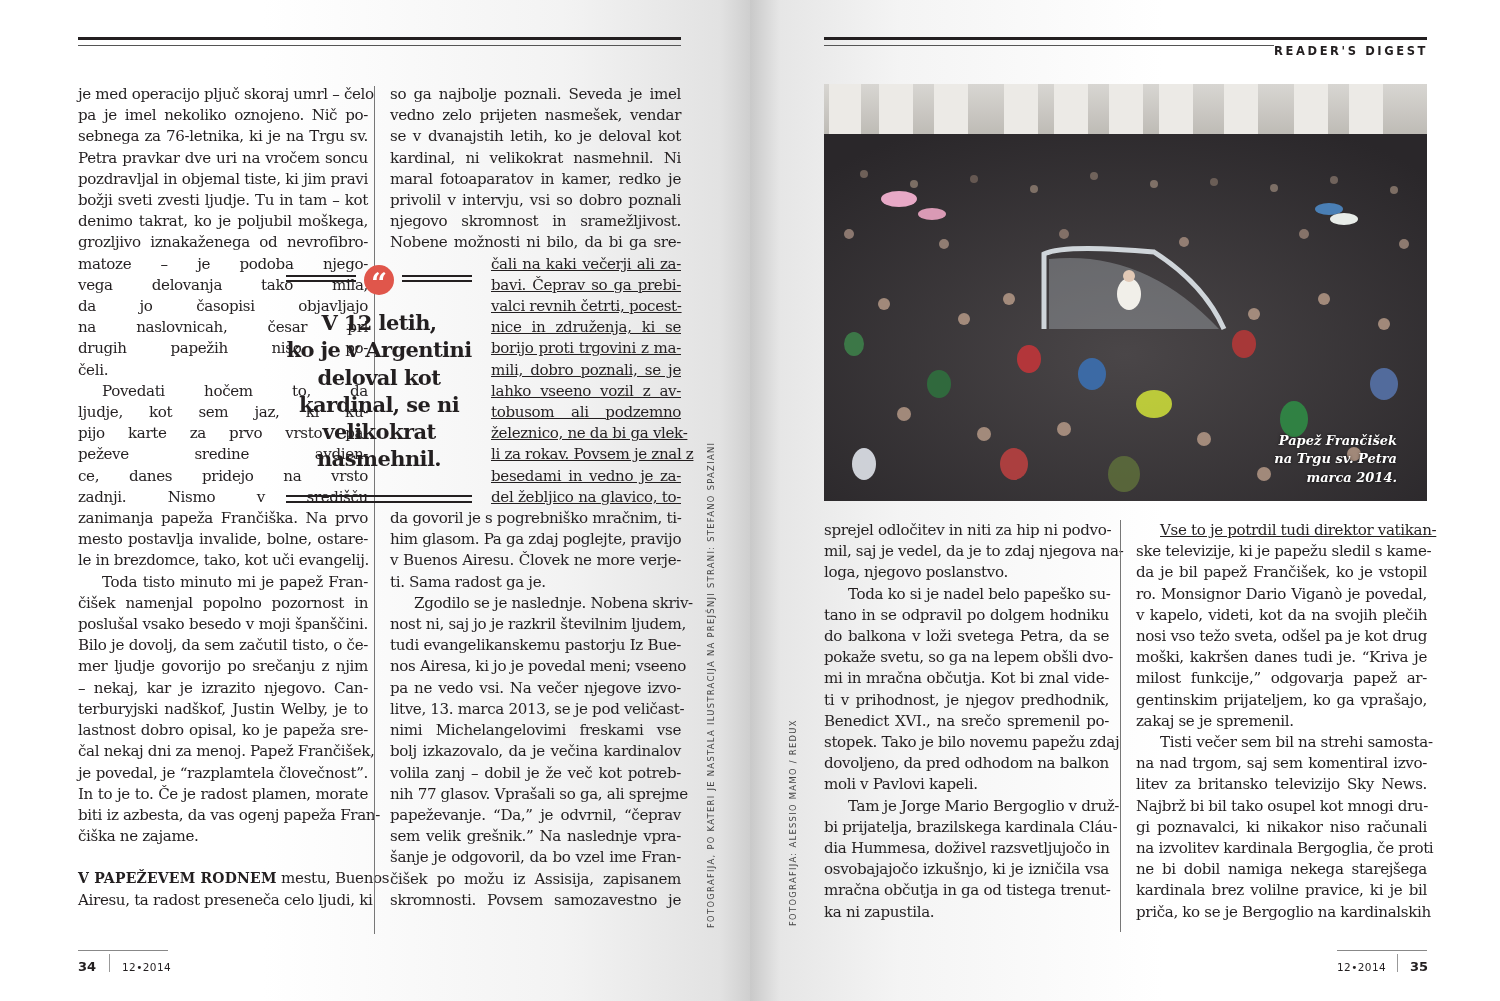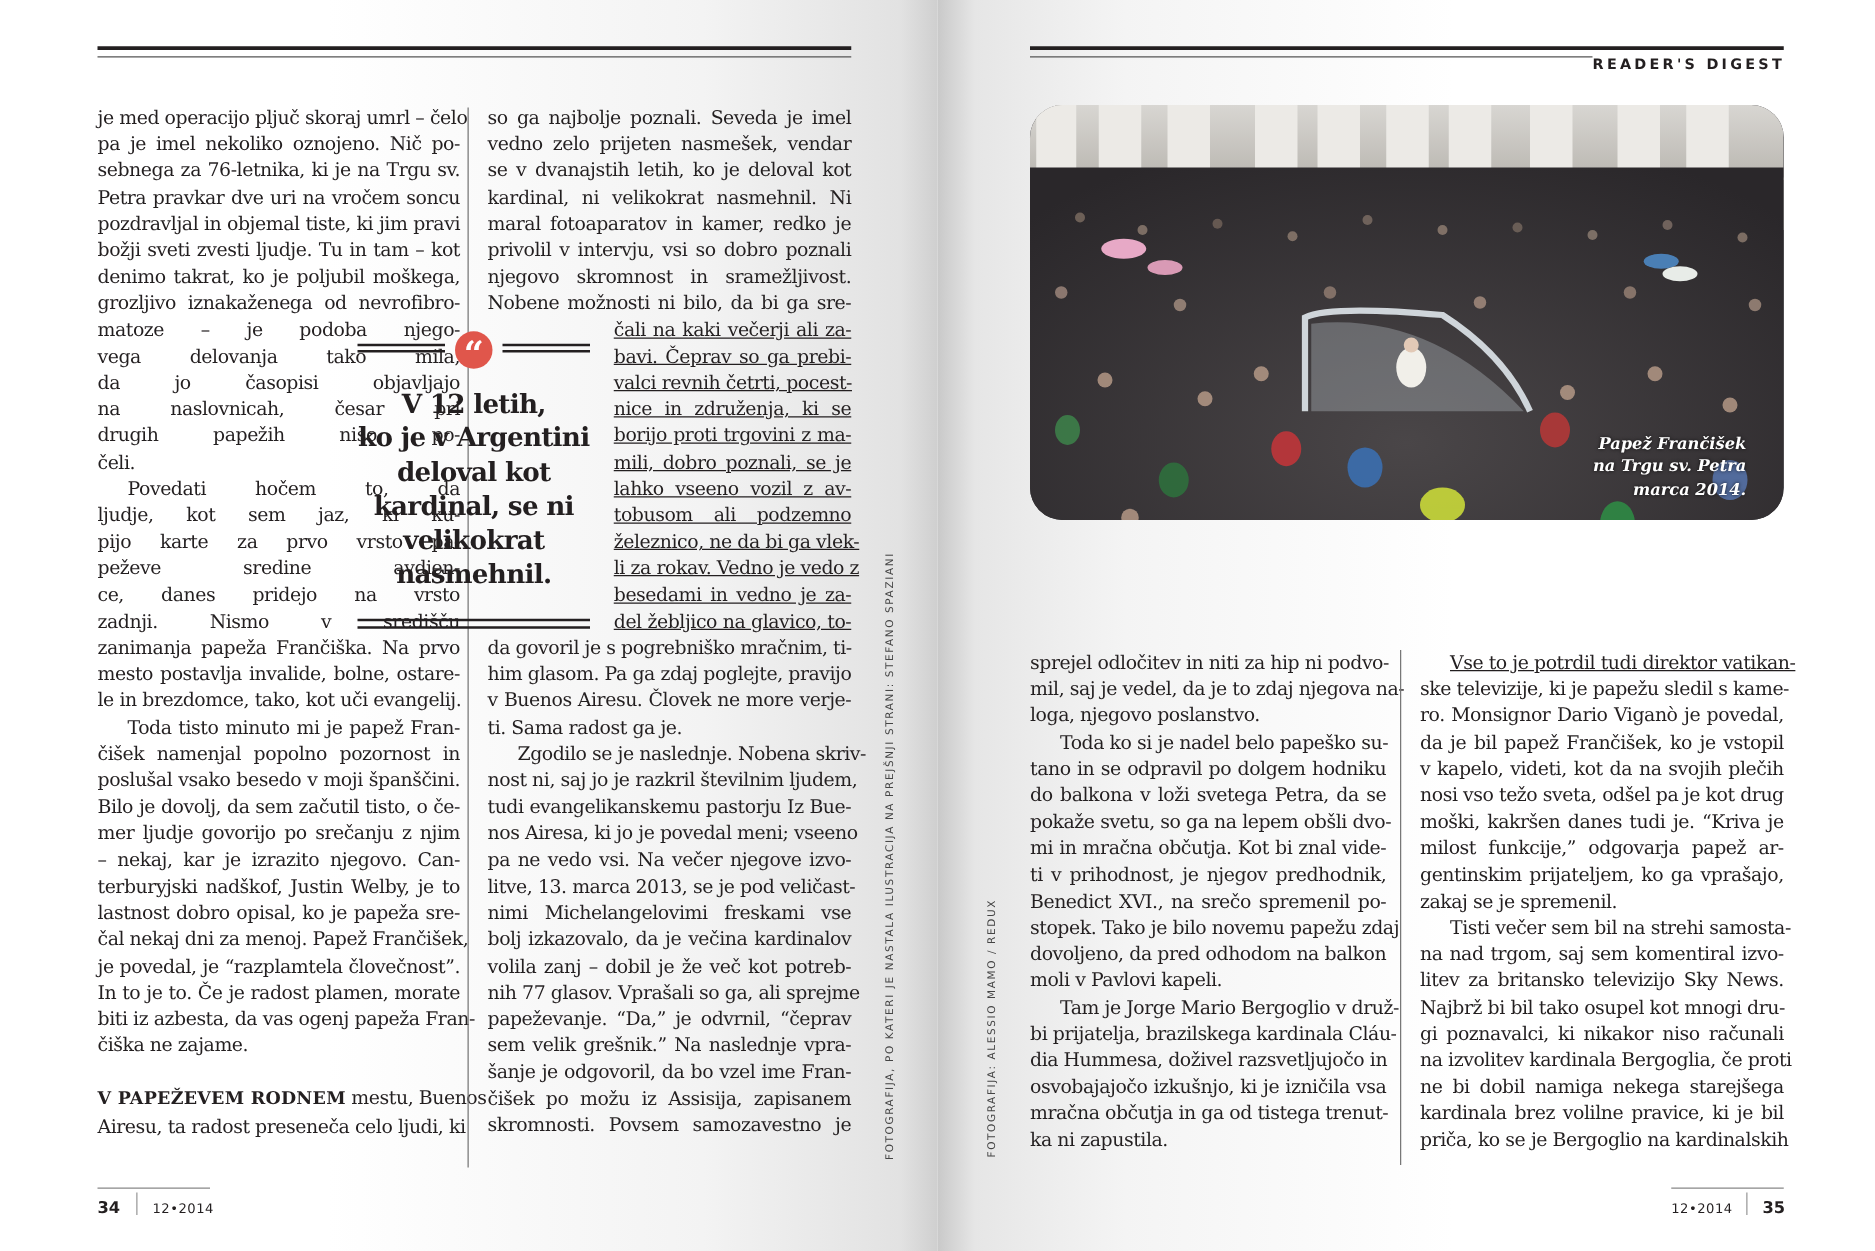--- a/index.html
+++ b/index.html
@@ -43,22 +43,22 @@
   .pq-lines-r { right: 0; }
   .pq-mark { position: absolute; left: 78px; top: 0; width: 30px; height: 30px; border-radius: 50%;
     background: #e0564b; color: #fff; font-family: "DejaVu Serif", serif; font-weight: bold;
     font-size: 28px; line-height: 38px; text-align: center; }
   .pq-text { margin-top: 14px; font-family: "DejaVu Serif", serif; font-weight: bold; font-size: 21px;
     line-height: 27.3px; letter-spacing: -0.6px; color: #231f20; }
   .pq-text span { display: block; }
   .pq-bottom { margin-top: 22px; height: 8px; border-top: 2px solid #231f20; border-bottom: 2px solid #231f20; }
 
   
-  .photo { position: absolute; left: 824px; top: 84px; width: 603px; height: 332px; overflow: hidden;
-    background: #2b2a2e; border-radius: 26px; }
+  .photo { position: absolute; left: 824px; top: 84px; width: 603px; height: 417px; overflow: hidden;
+    background: #2b2a2e; }
   .photo svg { position: absolute; left: 0; top: 0; }
   .caption { position: absolute; right: 30px; bottom: 14px; text-align: right; color: #ffffff;
     font-family: "DejaVu Serif", serif; font-style: italic; font-weight: bold; font-size: 13px; line-height: 18.5px;
     text-shadow: 0 0 3px rgba(0,0,0,0.8); }
   .caption span { display: block; }
 
   
   .vcredit { position: absolute; font-family: "DejaVu Sans", sans-serif; font-size: 8.4px; letter-spacing: 1.3px;
     color: #444; white-space: nowrap; transform-origin: left top; transform: rotate(-90deg); }
 
@@ -142,21 +142,21 @@
     <div id="l-col2-b" style="margin-left:101px;text-decoration:underline;">
         <span class="ln">čali na kaki večerji ali za-</span>
         <span class="ln">bavi. Čeprav so ga prebi-</span>
         <span class="ln">valci revnih četrti, pocest-</span>
         <span class="ln">nice in združenja, ki se</span>
         <span class="ln">borijo proti trgovini z ma-</span>
         <span class="ln">mili, dobro poznali, se je</span>
         <span class="ln">lahko vseeno vozil z av-</span>
         <span class="ln">tobusom ali podzemno</span>
         <span class="ln">železnico, ne da bi ga vlek-</span>
-        <span class="ln">li za rokav. Vedno je vedo z</span>
+        <span class="ln">li za rokav. Povsem je znal z</span>
         <span class="ln">besedami in vedno je za-</span>
         <span class="ln">del žebljico na glavico, to-</span>
       </div>
     <div id="l-col2-c">
         <span class="ln">da govoril je s pogrebniško mračnim, ti-</span>
         <span class="ln">him glasom. Pa ga zdaj poglejte, pravijo</span>
         <span class="ln">v Buenos Airesu. Človek ne more verje-</span>
         <span class="ln last">ti. Sama radost ga je.</span>
       </div>
     <div id="l-col2-d">
@@ -239,22 +239,22 @@
         <span class="ln last">ka ni zapustila.</span>
       </div>
   </div>
 
   <div class="col-divider" style="left:370px; top:520px; height:412px;"></div>
 
   <div class="col" id="r-col2" style="left:386px; top:520px; width:291px;">
     <div id="r-col2-a">
         <span class="ln" style="text-indent: 24px; text-decoration: underline;">Vse to je potrdil tudi direktor vatikan-</span>
         <span class="ln">ske televizije, ki je papežu sledil s kame-</span>
+        <span class="ln">da je bil papež Frančišek, ko je vstopil</span>
         <span class="ln">ro. Monsignor Dario Viganò je povedal,</span>
-        <span class="ln">da je bil papež Frančišek, ko je vstopil</span>
         <span class="ln">v kapelo, videti, kot da na svojih plečih</span>
         <span class="ln">nosi vso težo sveta, odšel pa je kot drug</span>
         <span class="ln">moški, kakršen danes tudi je. “Kriva je</span>
         <span class="ln">milost funkcije,” odgovarja papež ar-</span>
         <span class="ln">gentinskim prijateljem, ko ga vprašajo,</span>
         <span class="ln last">zakaj se je spremenil.</span>
       </div>
     <div id="r-col2-b">
         <span class="ln" style="text-indent: 24px;">Tisti večer sem bil na strehi samosta-</span>
         <span class="ln">na nad trgom, saj sem komentiral izvo-</span>

